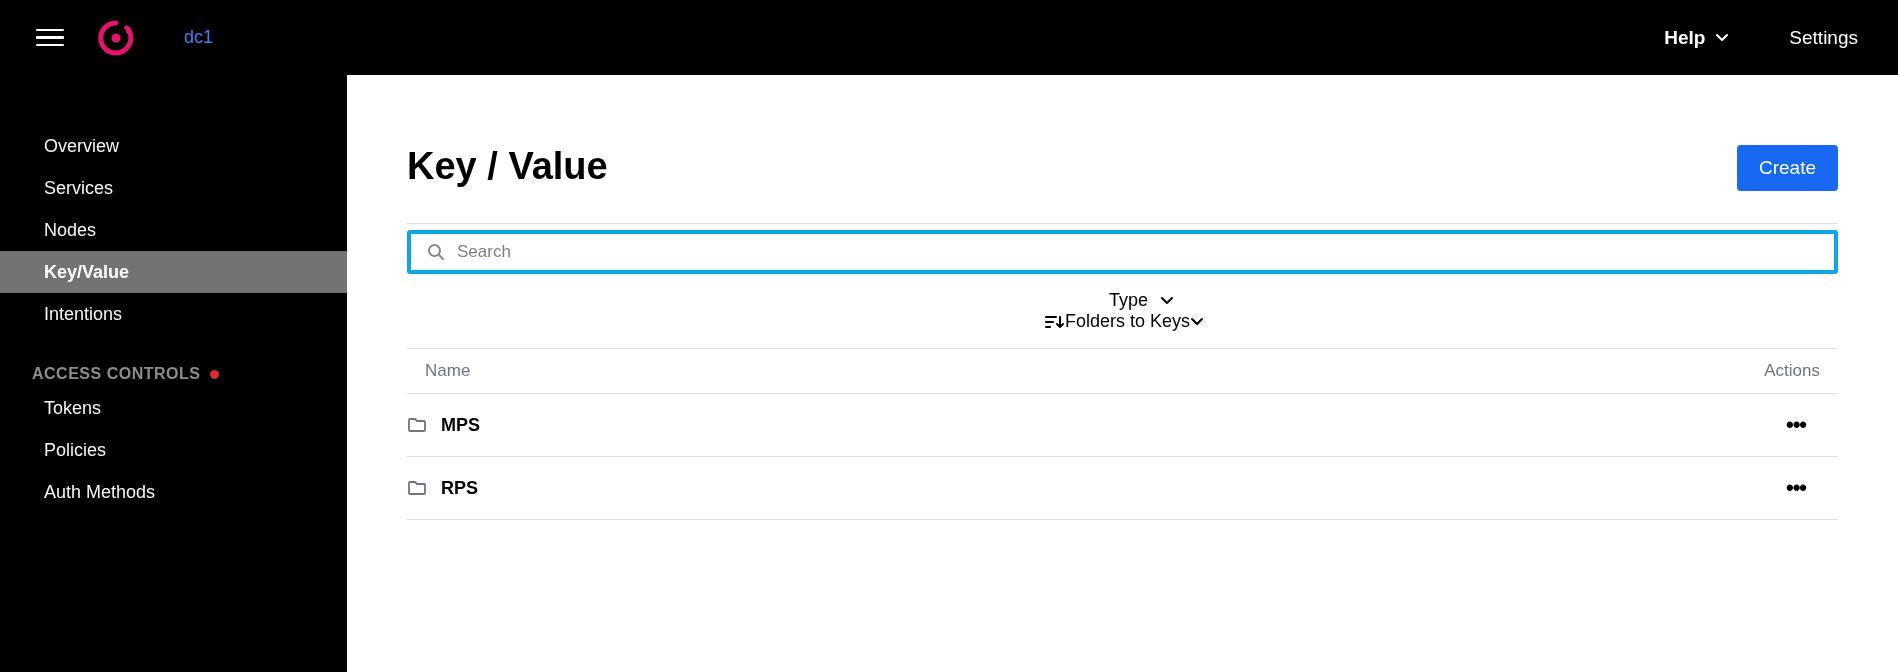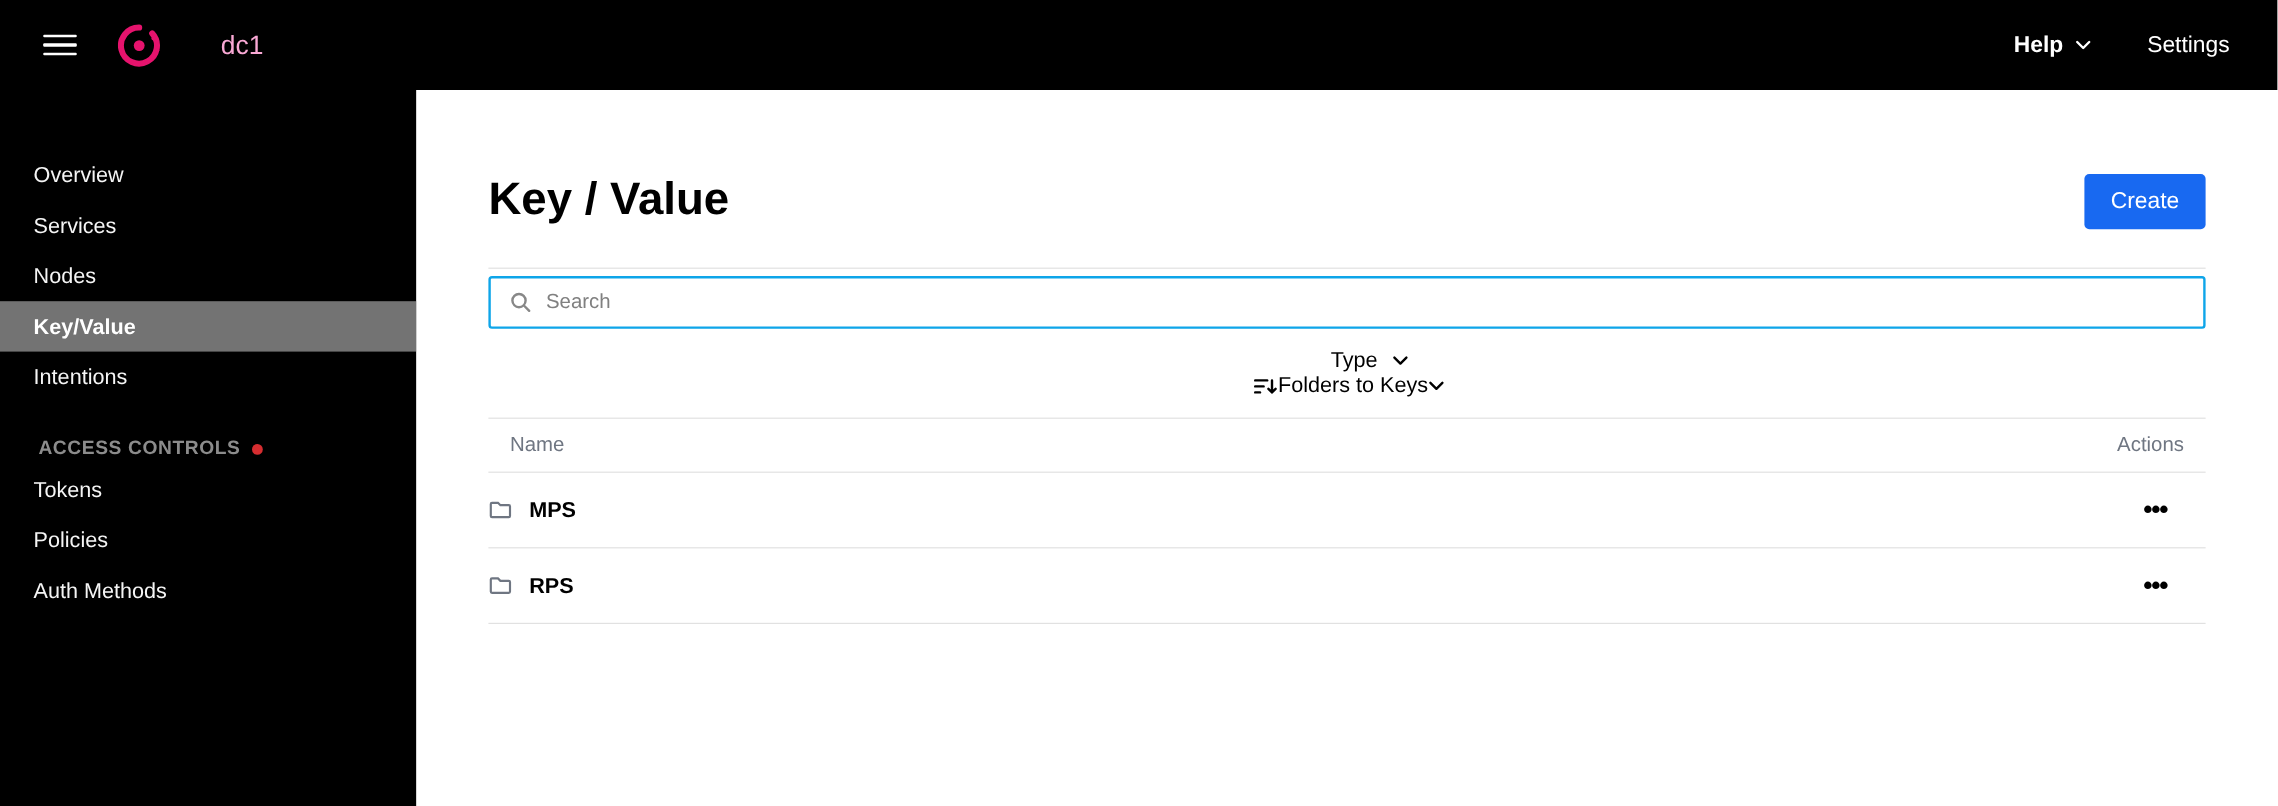--- a/index.html
+++ b/index.html
@@ -28,28 +28,28 @@
   .hamburger span {
     height: 2.5px; background: #fff; border-radius: 1px;
   }
   .brand-logo {
     margin-left: 34px;
     width: 36px; height: 36px;
     position: relative;
   }
   .dc-label {
     margin-left: 50px;
-    color: #f9a8d4;
-    font-size: 22px;
+    color: #3b82f6;
+    font-size: 18px;
   }
   .topbar-right {
     margin-left: auto;
     display: flex;
     align-items: flex-start;
-    gap: 46px;
+    gap: 60px;
   }
   .help-menu {
     color: #fff;
     font-size: 19px;
     font-weight: 600;
     display: flex;
     align-items: center;
     gap: 10px;
     cursor: pointer;
   }
@@ -74,21 +74,21 @@
   .sidebar {
     width: 347px;
     background: #000;
     padding-top: 50px;
     flex-shrink: 0;
   }
   .sidebar-item {
     height: 42px;
     display: flex;
     align-items: center;
-    padding-left: 28px;
+    padding-left: 44px;
     color: #f5f5f5;
     font-size: 18px;
     cursor: pointer;
   }
   .sidebar-item.active {
     background: #737373;
     color: #fff;
     font-weight: 600;
   }
   .sidebar-section {
@@ -137,21 +137,21 @@
   }
 
   .divider {
     border: none;
     border-top: 1px solid #e1e1e1;
   }
 
   .search-box {
     margin-top: 6px;
     height: 44px;
-    border: 2px solid #0ea5e9;
+    border: 4px solid #0ea5e9;
     border-radius: 3px;
     display: flex;
     align-items: center;
     padding: 0 16px;
     gap: 12px;
   }
   .search-box input {
     border: none;
     outline: none;
     font-size: 17px;

